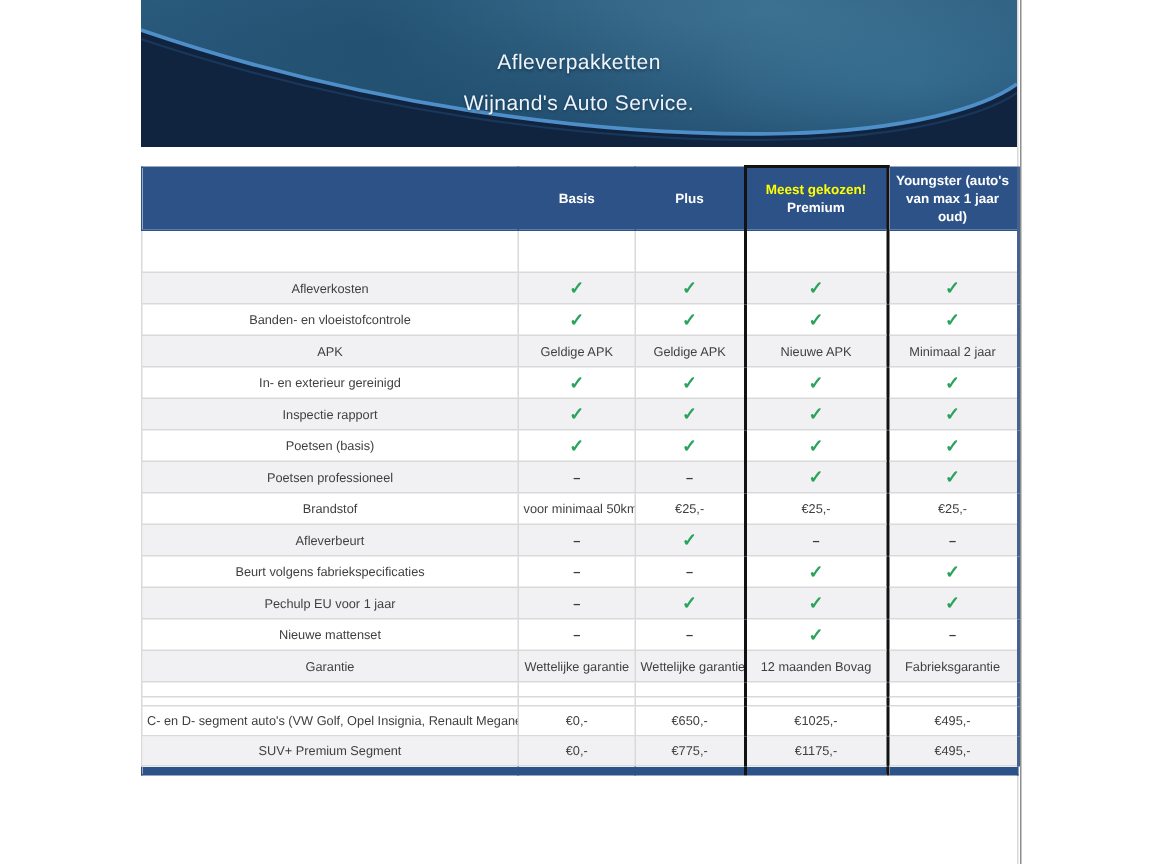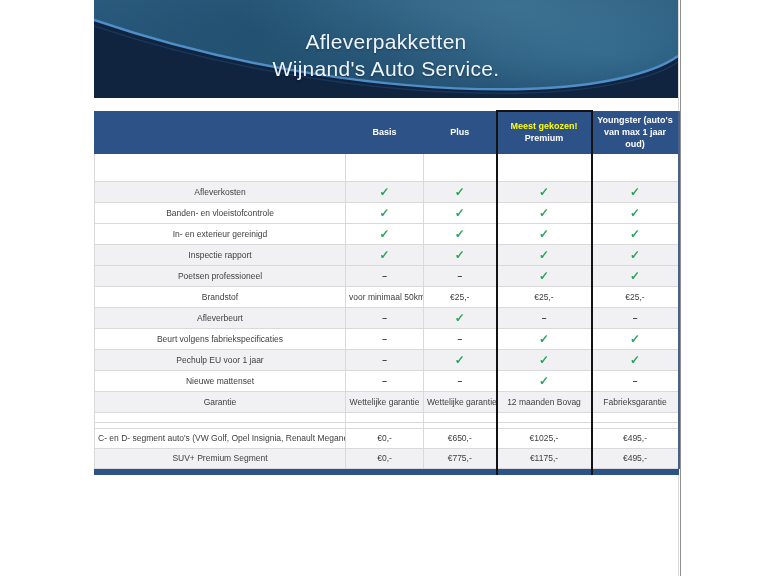--- a/index.html
+++ b/index.html
@@ -15,21 +15,21 @@
   .banner { position:absolute; left:94px; top:0; width:584px; height:98px; overflow:hidden;
             background-color:#2b5d7f;
             background-image:
               radial-gradient(ellipse 420px 160px at 72% 8%,  rgba(110,175,200,.28), transparent 65%),
               radial-gradient(ellipse 300px 120px at 28% 30%, rgba(25,70,100,.40),  transparent 60%),
               radial-gradient(ellipse 260px 100px at 88% 55%, rgba(60,130,170,.30), transparent 55%),
               radial-gradient(ellipse 200px  90px at 50% 60%, rgba(20,60,95,.30),   transparent 60%),
               linear-gradient(180deg,#2a5a7c 0%, #265577 60%, #224e70 100%); }
   .banner svg { position:absolute; left:0; top:0; width:100%; height:100%; }
   .banner-title { position:absolute; left:0; top:28px; width:100%; text-align:center;
-                  color:#eef4fb; font-size:21px; line-height:27px; font-weight:400;
+                  color:#eef4fb; font-size:14px; line-height:27px; font-weight:400;
                   letter-spacing:.3px; text-shadow:0 1px 2px rgba(0,20,40,.45); }
 
   
   .pkg-table { position:absolute; left:94px; top:110px; width:584px;
                border-collapse:collapse; table-layout:fixed;
                border-top:1px solid #93a5bf; border-left:1px solid #c2c2c2;
                font-size:8.5px; color:#404040; }
   .pkg-table td, .pkg-table th { border:1px solid #d9d9d9; text-align:center;
                vertical-align:middle; padding:0 3px; white-space:nowrap; overflow:hidden; }
   .pkg-table thead th { background:#2d5288; color:#ffffff; font-weight:bold; font-size:9px;
@@ -106,29 +106,43 @@
           <td class="prem"><span class="check">✓</span></td>
           <td class="last"><span class="check">✓</span></td>
         </tr>
         <tr class="data-row">
           <td>Banden- en vloeistofcontrole</td>
           <td><span class="check">✓</span></td>
           <td><span class="check">✓</span></td>
           <td class="prem"><span class="check">✓</span></td>
           <td class="last"><span class="check">✓</span></td>
         </tr>
+        <tr class="data-row shaded">
+          <td>APK</td>
+          <td>Geldige APK</td>
+          <td>Geldige APK</td>
+          <td class="prem">Nieuwe APK</td>
+          <td class="last">Minimaal 2 jaar</td>
+        </tr>
         <tr class="data-row">
           <td>In- en exterieur gereinigd</td>
           <td><span class="check">✓</span></td>
           <td><span class="check">✓</span></td>
           <td class="prem"><span class="check">✓</span></td>
           <td class="last"><span class="check">✓</span></td>
         </tr>
         <tr class="data-row shaded">
           <td>Inspectie rapport</td>
+          <td><span class="check">✓</span></td>
+          <td><span class="check">✓</span></td>
+          <td class="prem"><span class="check">✓</span></td>
+          <td class="last"><span class="check">✓</span></td>
+        </tr>
+        <tr class="data-row">
+          <td>Poetsen (basis)</td>
           <td><span class="check">✓</span></td>
           <td><span class="check">✓</span></td>
           <td class="prem"><span class="check">✓</span></td>
           <td class="last"><span class="check">✓</span></td>
         </tr>
         <tr class="data-row shaded">
           <td>Poetsen professioneel</td>
           <td><span class="dash">–</span></td>
           <td><span class="dash">–</span></td>
           <td class="prem"><span class="check">✓</span></td>

